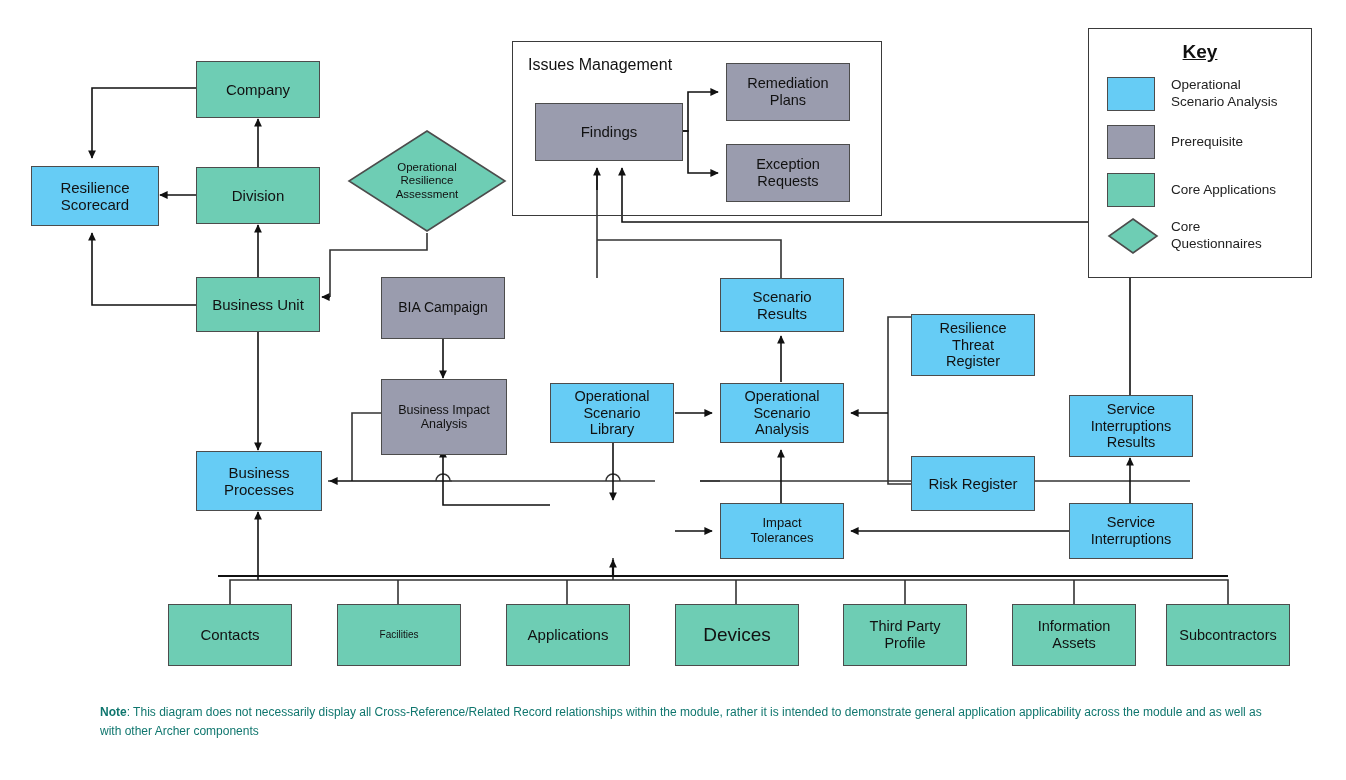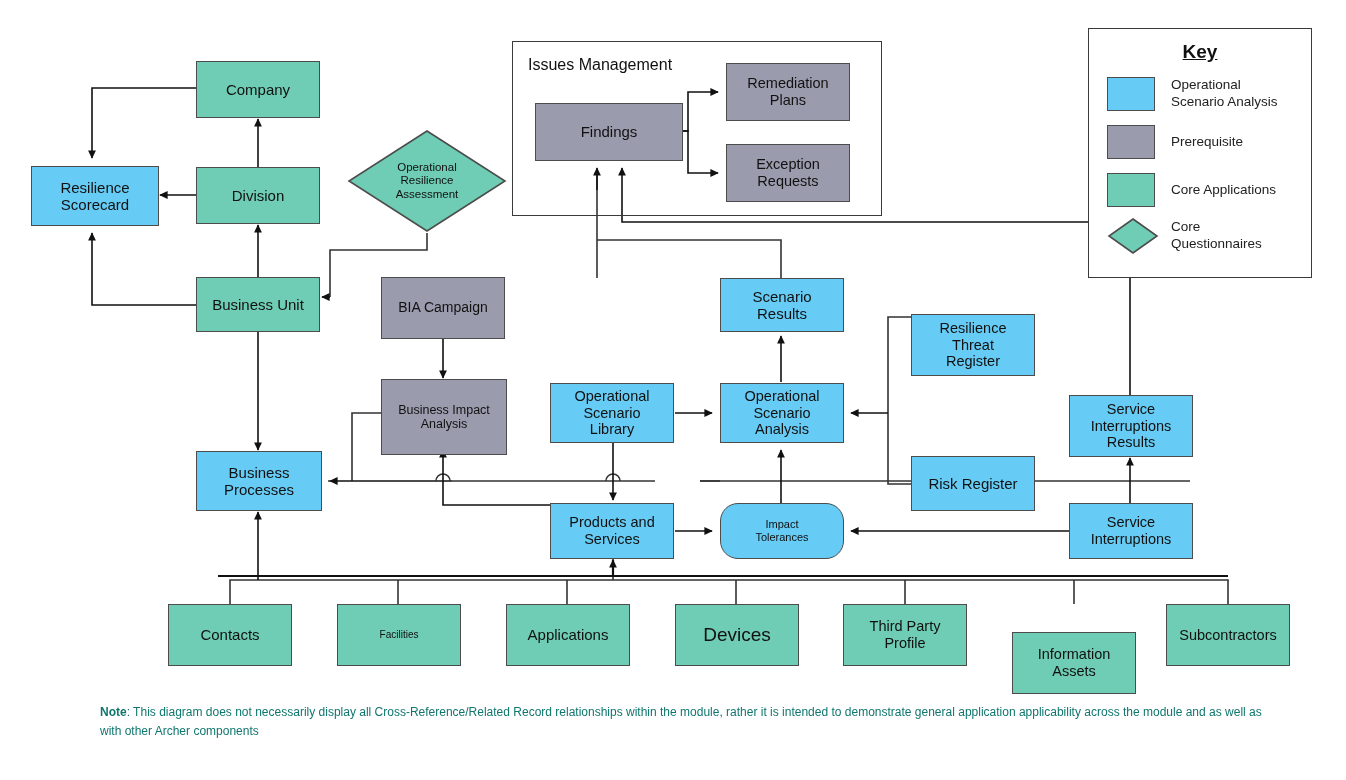--- a/index.html
+++ b/index.html
@@ -259,25 +259,22 @@
   </div>
 
   <div class="node c-blue" style="left:196px;top:451px;width:126px;height:60px;font-size:15px;">
     <span>Business<br>Processes</span>
   </div>
 
   <div class="node c-blue" style="left:911px;top:456px;width:124px;height:55px;font-size:15px;">
     <span>Risk Register</span>
   </div>
 
-  <div class="node c-blue" style="left:550px;top:503px;width:124px;height:56px;font-size:14.5px;">
-    <span>Products and<br>Services</span>
-  </div>
-
-  <div class="node c-blue" style="left:720px;top:503px;width:124px;height:56px;font-size:11px;border-radius:18px;">
+
+  <div class="node c-blue" style="left:720px;top:503px;width:124px;height:56px;font-size:13px;">
     <span>Impact<br>Tolerances</span>
   </div>
 
   <div class="node c-blue" style="left:1069px;top:503px;width:124px;height:56px;font-size:14.5px;">
     <span>Service<br>Interruptions</span>
   </div>
 
   <div class="node c-green" style="left:168px;top:604px;width:124px;height:62px;font-size:15px;">
     <span>Contacts</span>
   </div>
@@ -286,21 +283,21 @@
   </div>
   <div class="node c-green" style="left:506px;top:604px;width:124px;height:62px;font-size:15px;">
     <span>Applications</span>
   </div>
   <div class="node c-green" style="left:675px;top:604px;width:124px;height:62px;font-size:19px;">
     <span>Devices</span>
   </div>
   <div class="node c-green" style="left:843px;top:604px;width:124px;height:62px;font-size:14.5px;">
     <span>Third Party<br>Profile</span>
   </div>
-  <div class="node c-green" style="left:1012px;top:604px;width:124px;height:62px;font-size:14.5px;margin-top:28px;">
+  <div class="node c-green" style="left:1012px;top:604px;width:124px;height:62px;font-size:14.5px;">
     <span>Information<br>Assets</span>
   </div>
   <div class="node c-green" style="left:1166px;top:604px;width:124px;height:62px;font-size:14.5px;">
     <span>Subcontractors</span>
   </div>
 
   <div id="key-box" style="left:1088px;top:28px;width:224px;height:250px;">
     <div id="key-title">Key</div>
 
     <div class="key-row">

